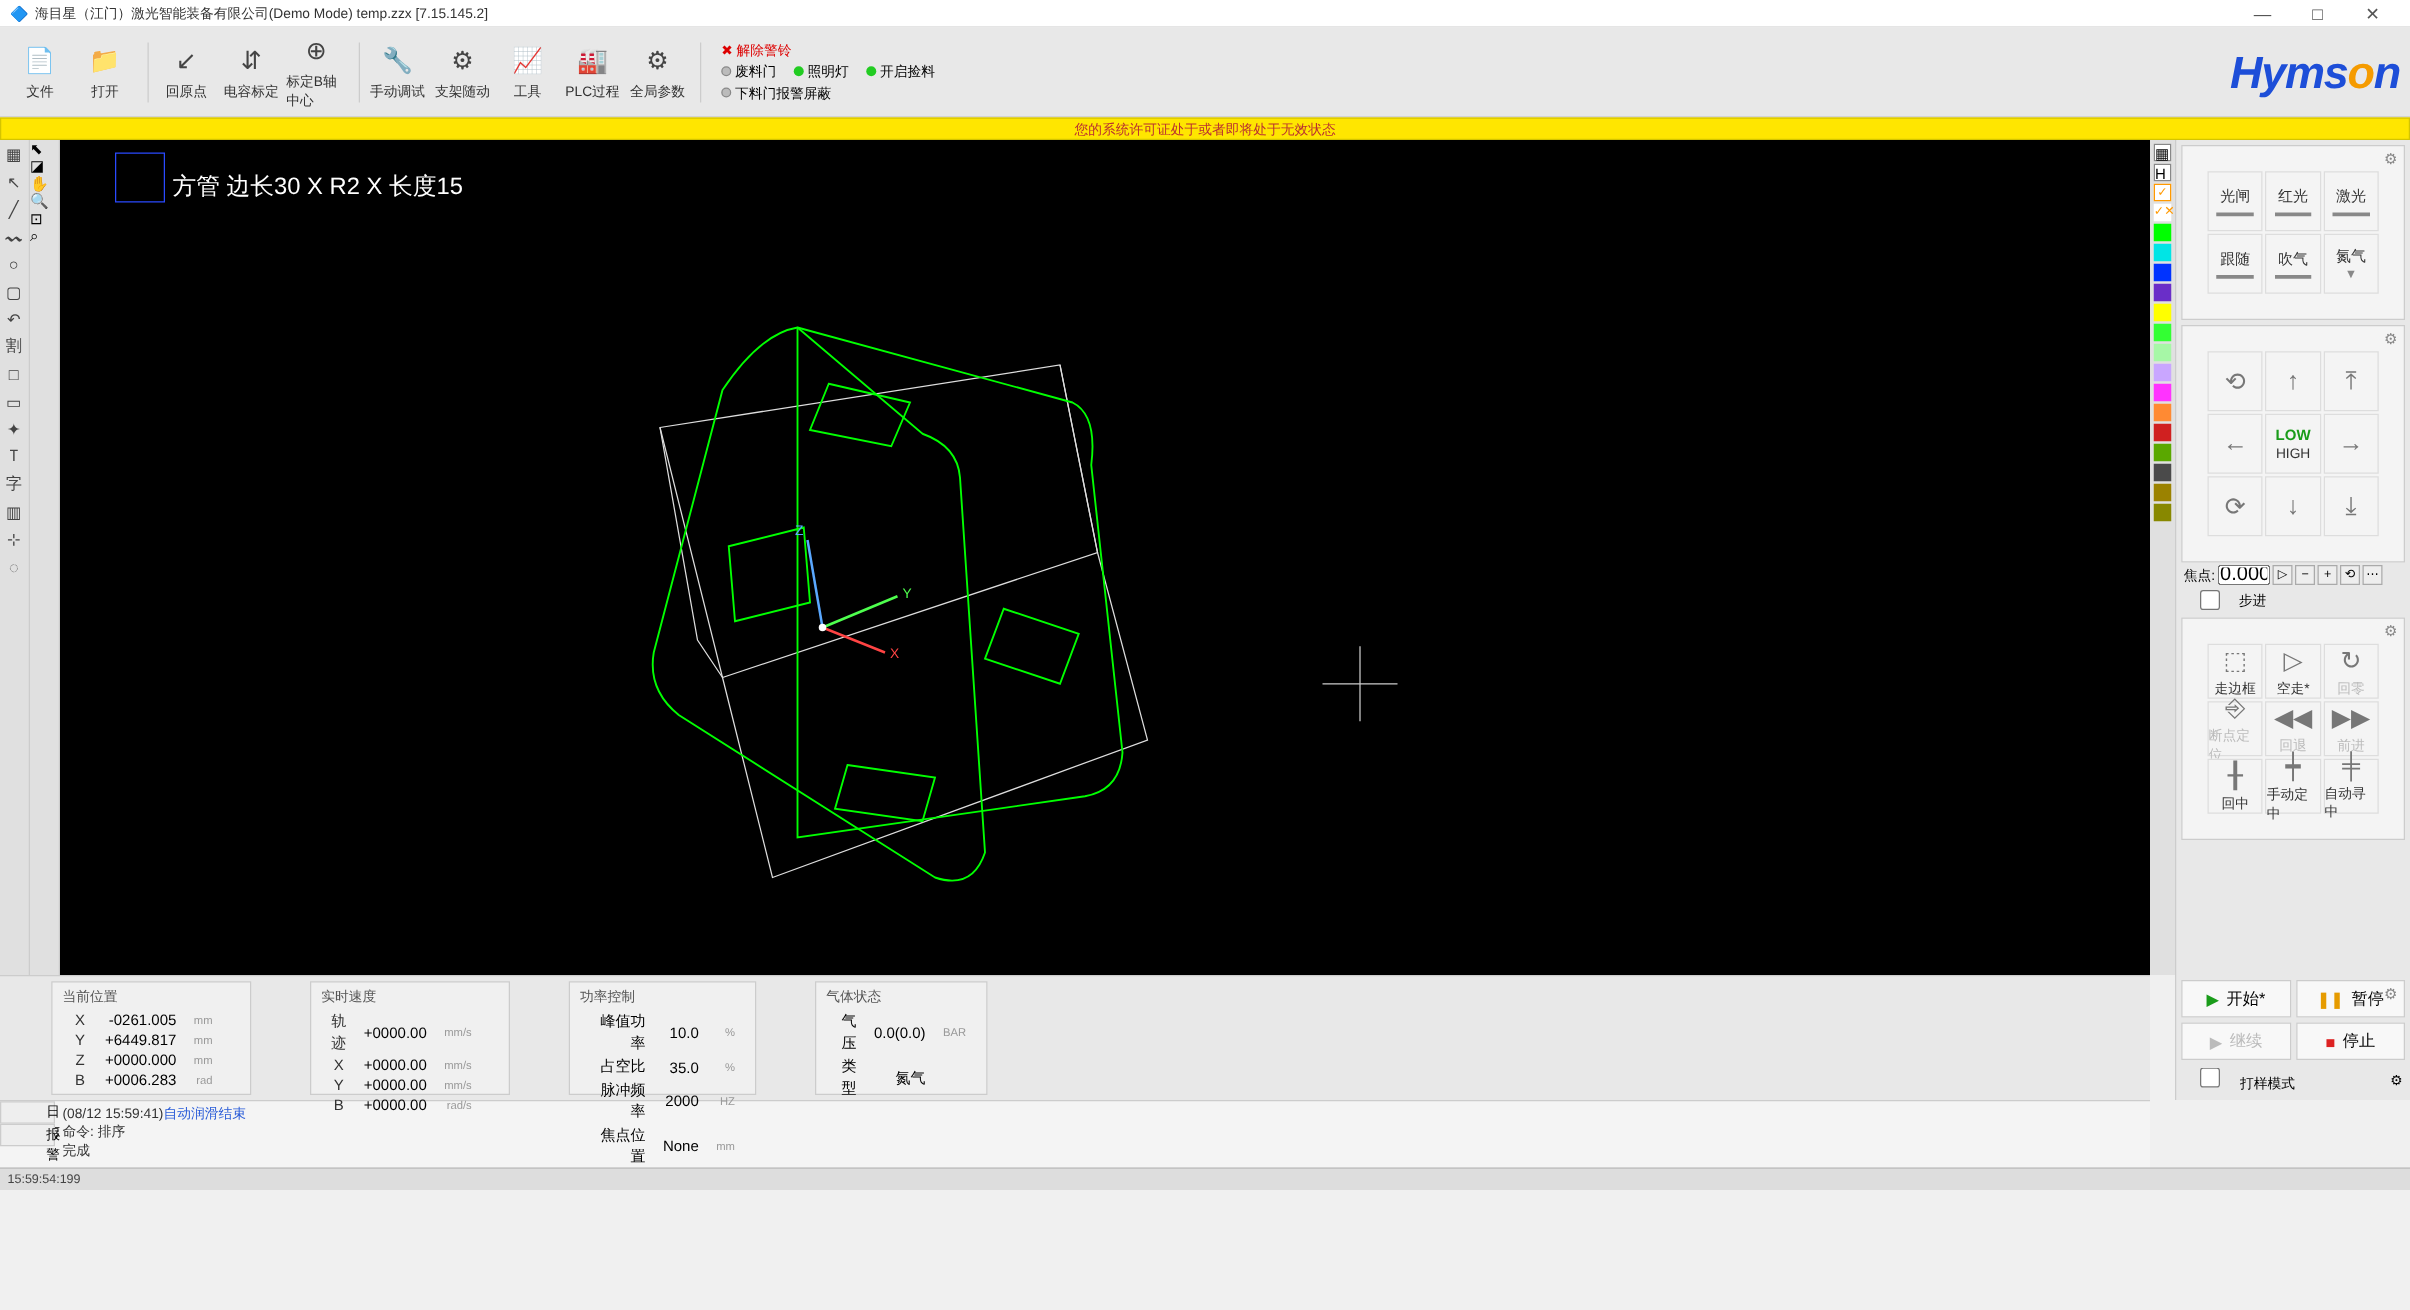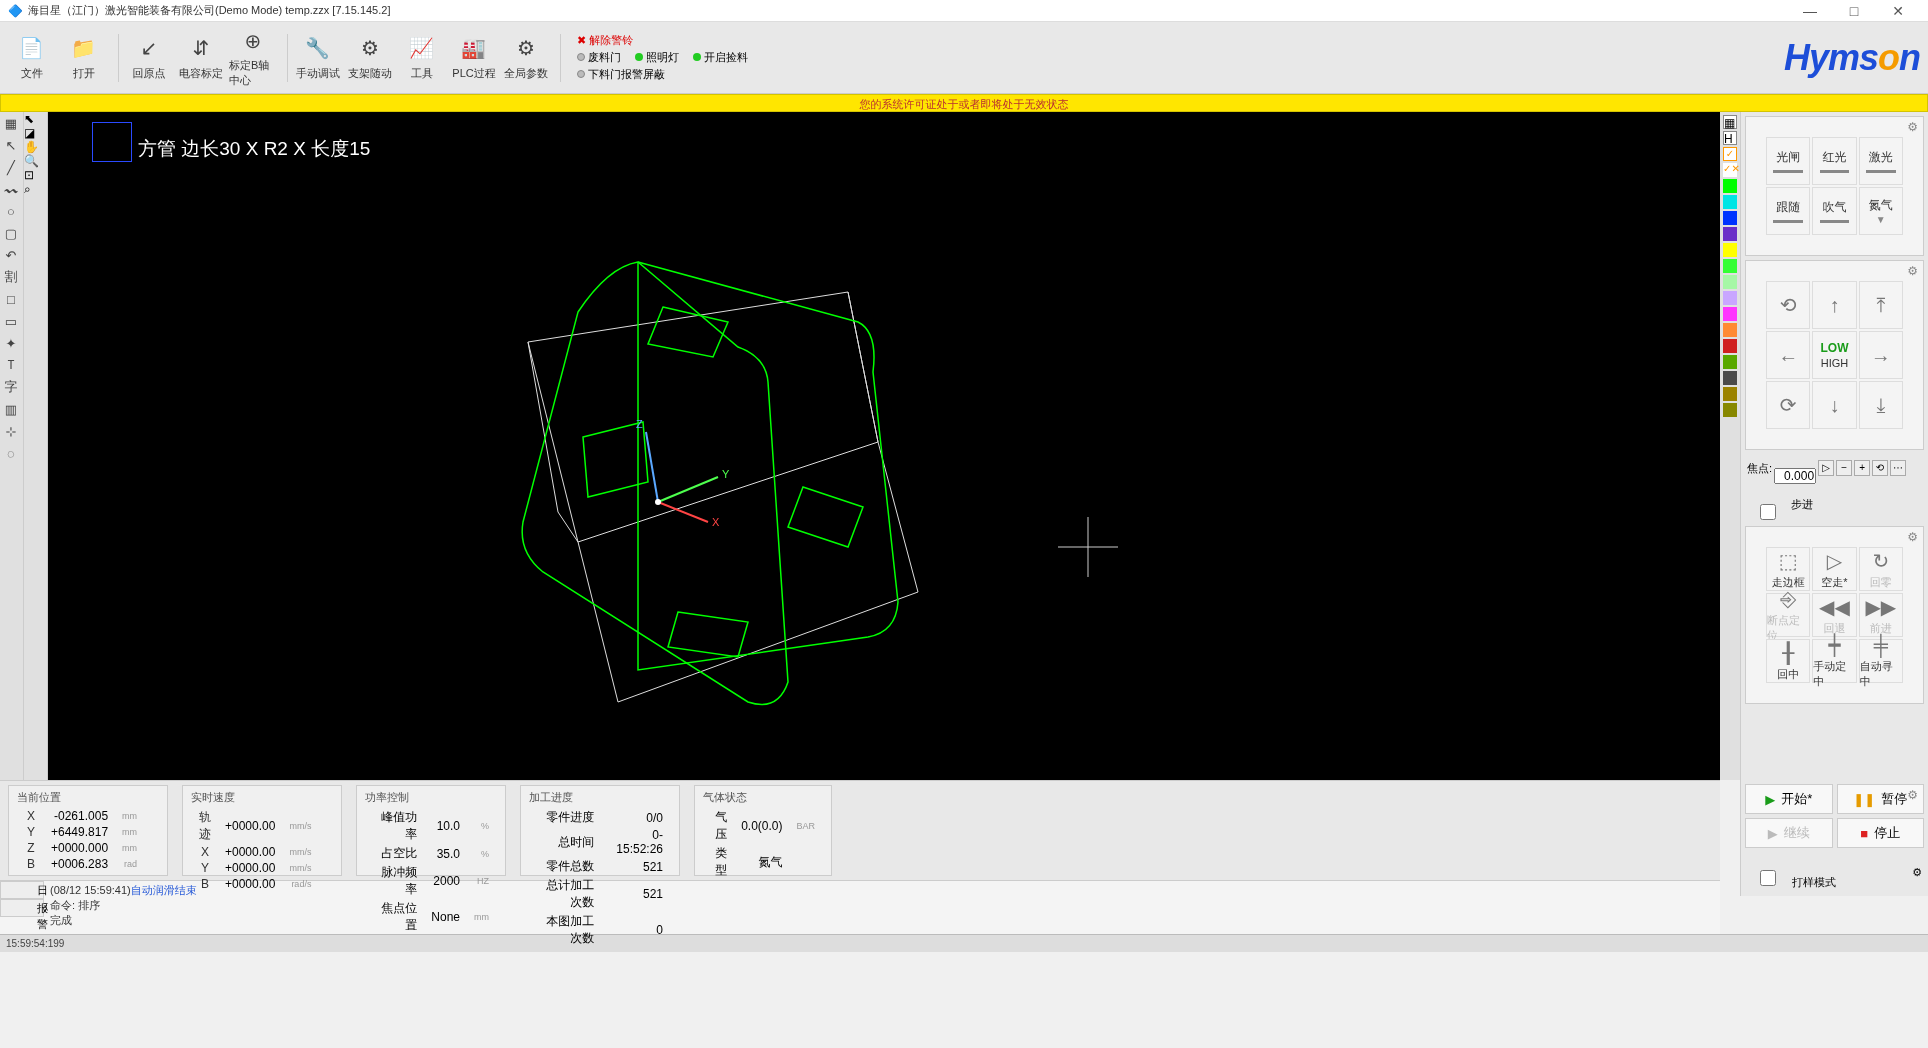--- a/index.html
+++ b/index.html
@@ -44,25 +44,25 @@
 .rpanel { width: 188px; background: #e8e8e8; border-left: 1px solid #ccc; display: flex; flex-direction: column; padding: 4px; gap: 4px; }
 .rgrid { display: grid; grid-template-columns: repeat(3,1fr); gap: 2px; background: #f4f4f4; border: 1px solid #ccc; padding: 20px; }
 .rbtn { height: 48px; background: #f4f4f4; border: 1px solid #ddd; display: flex; flex-direction: column; align-items: center; justify-content: center; cursor: pointer; font-size: 12px; color: #333; }
 .rbtn .ricon { font-size: 20px; color: #777; }
 .rbtn .rlab { font-size: 11px; margin-top: 2px; }
 .rbtn.small { height: 44px; }
 .rbtn.disabled { color: #bbb; }
 .gear { position: absolute; right: 6px; top: 4px; font-size: 12px; color: #888; }
 .relwrap { position: relative; }
 .focusrow { display: flex; align-items: center; gap: 2px; padding: 2px; font-size: 11px; }
-.focusrow input { width: 42px; height: 16px; font-size: 12px; text-align: right; margin-top: 16px; }
+.focusrow input { width: 42px; height: 16px; font-size: 16px; text-align: right; }
 .focusrow .mini { width: 16px; height: 16px; border: 1px solid #aaa; background: #eee; text-align: center; line-height: 14px; cursor: pointer; font-size: 10px; }
 
 .bottom { height: 100px; background: #e8e8e8; border-top: 1px solid #ccc; display: flex; padding: 4px 8px; gap: 14px; width: 1720px; }
-.bgroup { border: 1px solid #ccc; background: #f0f0f0; padding: 4px 8px; }
+.bgroup { border: 1px solid #ccc; background: #f0f0f0; padding: 4px 8px; margin-left: 33px; }
 .bgroup .bghead { font-size: 11px; color: #555; margin-bottom: 2px; }
 .bgroup table { font-size: 12px; }
 .bgroup td { padding: 0 6px; text-align: right; }
 .bgroup td.lab { text-align: center; color: #333; width: 24px; }
 .bgroup td.unit { color: #999; font-size: 9px; text-align: right; width: 26px; }
 
 .logs { height: 54px; background: #f4f4f4; border-top: 1px solid #ccc; display: flex; width: 1720px; }
 .logtabs { width: 44px; display: flex; flex-direction: column; }
 .logtabs .ltab { height: 18px; border: 1px solid #ccc; background: #eee; text-align: center; font-size: 11px; line-height: 16px; cursor: pointer; padding-left: 36px; }
 .logbody { flex: 1; padding: 2px 6px; font-size: 11px; overflow: hidden; }
@@ -435,47 +435,20 @@
             <td class="unit">HZ</td>
           </tr>
       <tr>
             <td>焦点位置</td>
             <td>None</td>
             <td class="unit">mm</td>
           </tr>
     </tbody>
       </table>
   </div>
-  <div class="bgroup" style="width:160px">
-    <div class="bghead">加工进度</div>
-    <table>
-      <tbody>
-          <tr>
-            <td>零件进度</td>
-            <td>0/0</td>
-          </tr>
-      <tr>
-            <td>总时间</td>
-            <td>0-15:52:26</td>
-          </tr>
-      <tr>
-            <td>零件总数</td>
-            <td>521</td>
-          </tr>
-      <tr>
-            <td>总计加工次数</td>
-            <td>521</td>
-          </tr>
-      <tr>
-            <td>本图加工次数</td>
-            <td>0</td>
-          </tr>
-    </tbody>
-      </table>
-  </div>
   <div class="bgroup" style="width:138px">
     <div class="bghead">气体状态</div>
     <table>
       <tbody>
           <tr>
             <td>气压</td>
             <td>0.0(0.0)</td>
             <td class="unit">BAR</td>
           </tr>
       <tr>

